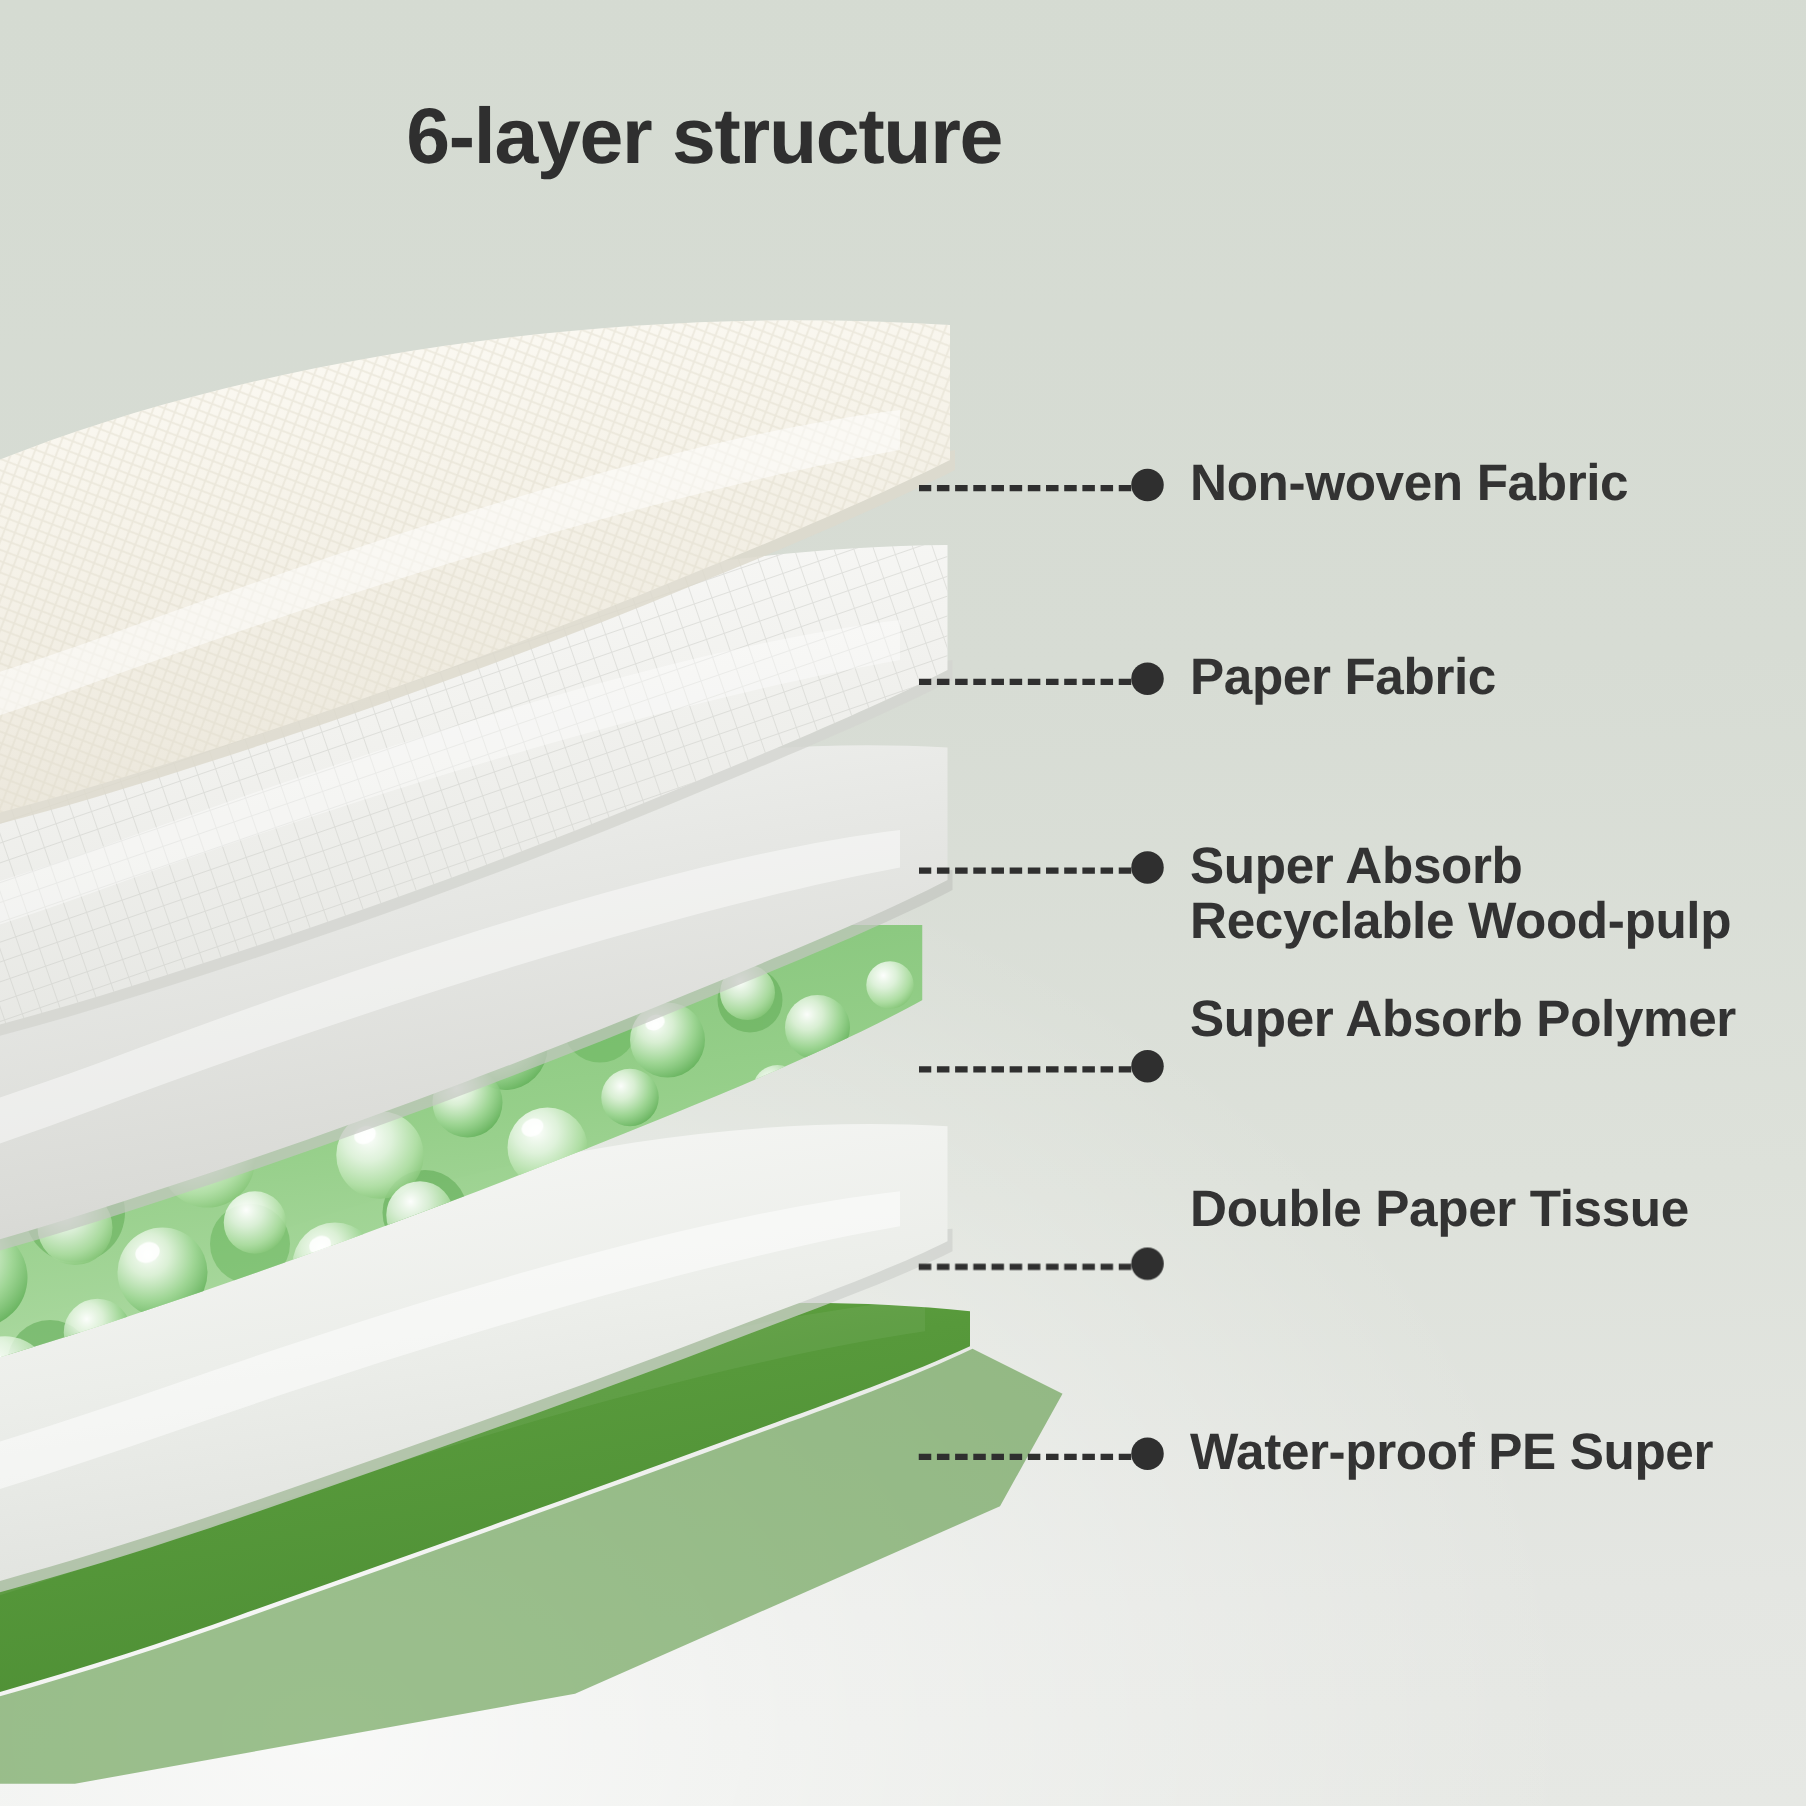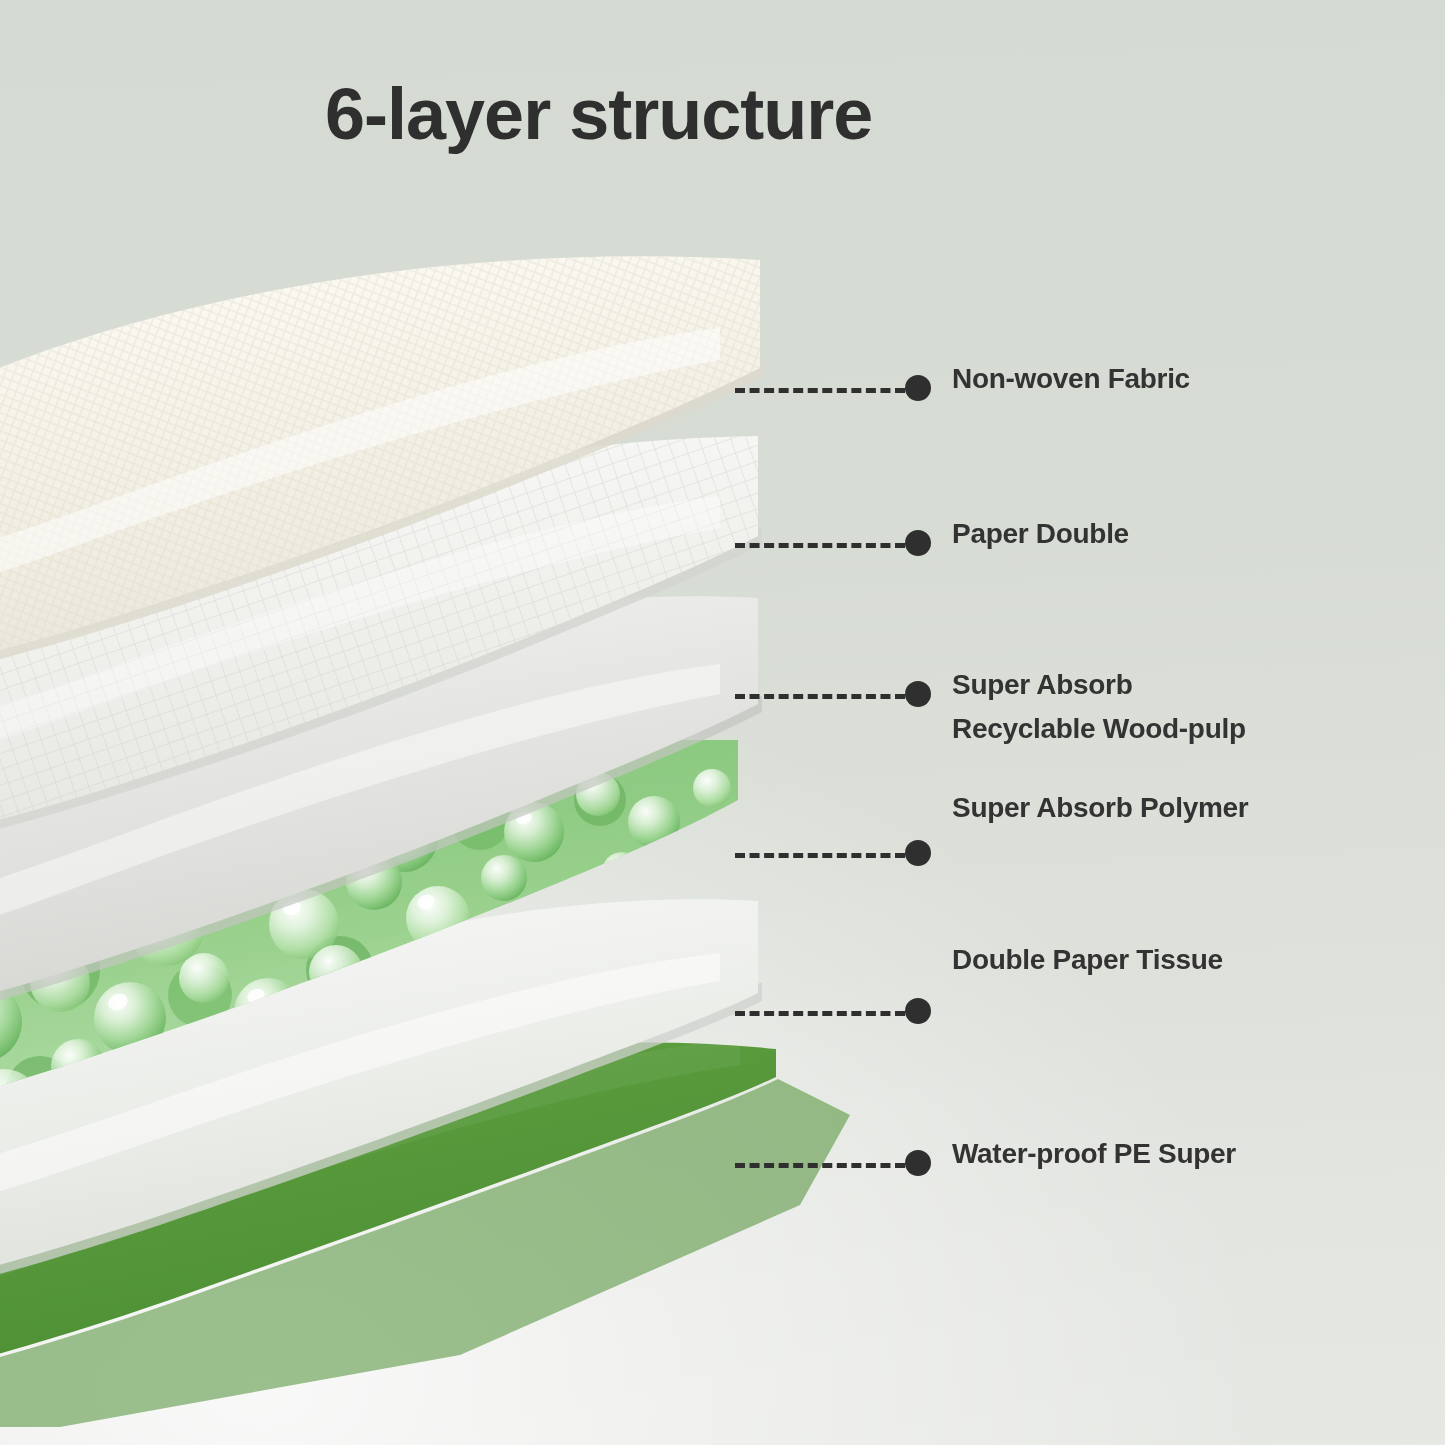--- a/index.html
+++ b/index.html
@@ -11,41 +11,41 @@
   #stage{
     position:relative;width:1445px;height:1445px;overflow:hidden;
     background:
       radial-gradient(120% 90% at 18% 96%, rgba(255,255,255,.75) 0%, rgba(255,255,255,0) 58%),
       linear-gradient(178deg,#d5dbd2 0%,#d7dcd4 38%,#dde1da 66%,#e4e6e2 88%,#e6e8e4 100%);
   }
 
   
   #title{
     position:absolute;left:325px;top:78px;
-    font-size:72px;line-height:1.0;font-weight:700;
+    font-size:63px;line-height:1.0;font-weight:700;
     letter-spacing:-1px;color:#2f2f2f;white-space:nowrap;
   }
 
   
   #art{position:absolute;left:0;top:0;width:820px;height:1445px;}
   .sheet{position:absolute;}
   .sheet svg{display:block;overflow:visible;}
 
   
   .callout{position:absolute;left:0;top:0;width:1445px;height:0;}
   .dash{
     position:absolute;height:0;border-top:5px dashed #2f2f2f;
   }
   .dot{
     position:absolute;width:26px;height:26px;border-radius:50%;
     background:#2f2f2f;
   }
   .lbl{
     position:absolute;left:952px;
-    font-size:28px;font-weight:700;line-height:1.08;
+    font-size:41px;font-weight:700;line-height:1.08;
     color:#333333;white-space:pre;letter-spacing:-.3px;
   }
 </style>
 </head>
 <body>
 
 <div id="stage">
 
   <div id="title">6-layer structure</div>
 
@@ -337,21 +337,21 @@
 
   <div class="callout">
     <div class="dash" style="left:735px;top:388px;width:170px;"></div>
     <div class="dot" style="left:905px;top:375px;"></div>
     <div class="lbl" style="top:364px;">Non-woven Fabric</div>
   </div>
 
   <div class="callout">
     <div class="dash" style="left:735px;top:543px;width:170px;"></div>
     <div class="dot" style="left:905px;top:530px;"></div>
-    <div class="lbl" style="top:519px;">Paper Double</div>
+    <div class="lbl" style="top:519px;">Paper Fabric</div>
   </div>
 
   <div class="callout">
     <div class="dash" style="left:735px;top:694px;width:170px;"></div>
     <div class="dot" style="left:905px;top:681px;"></div>
     <div class="lbl" style="top:670px;">Super Absorb</div>
     <div class="lbl" style="top:714px;">Recyclable Wood-pulp</div>
   </div>
 
   <div class="callout">

